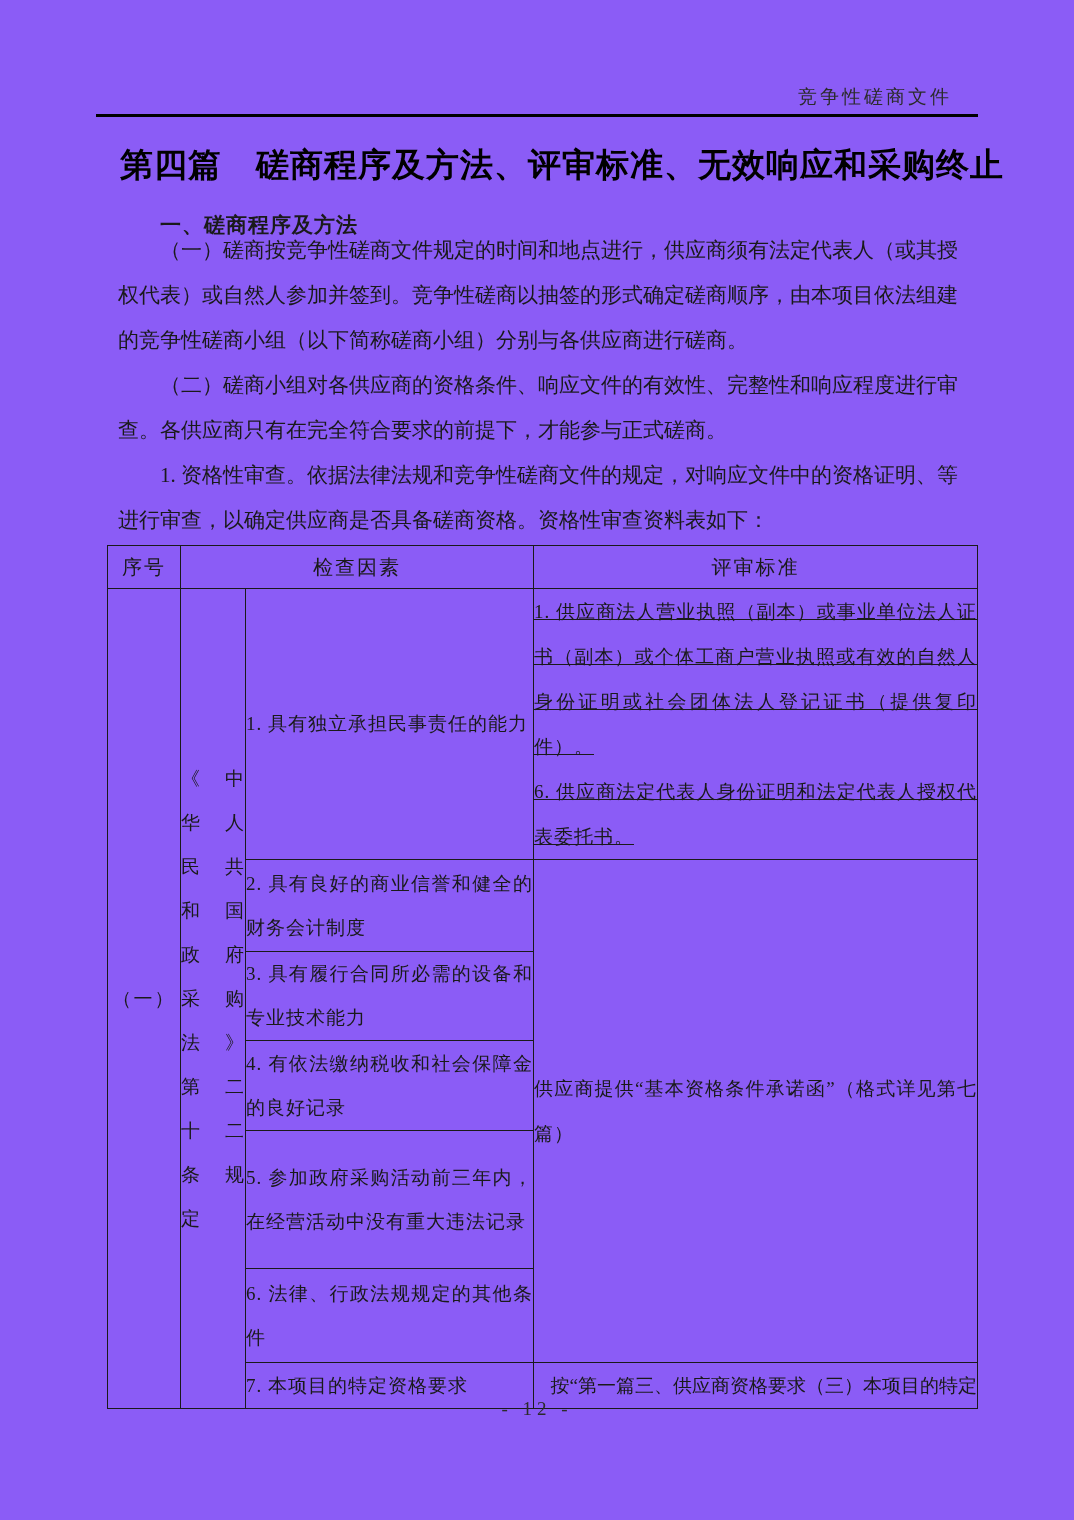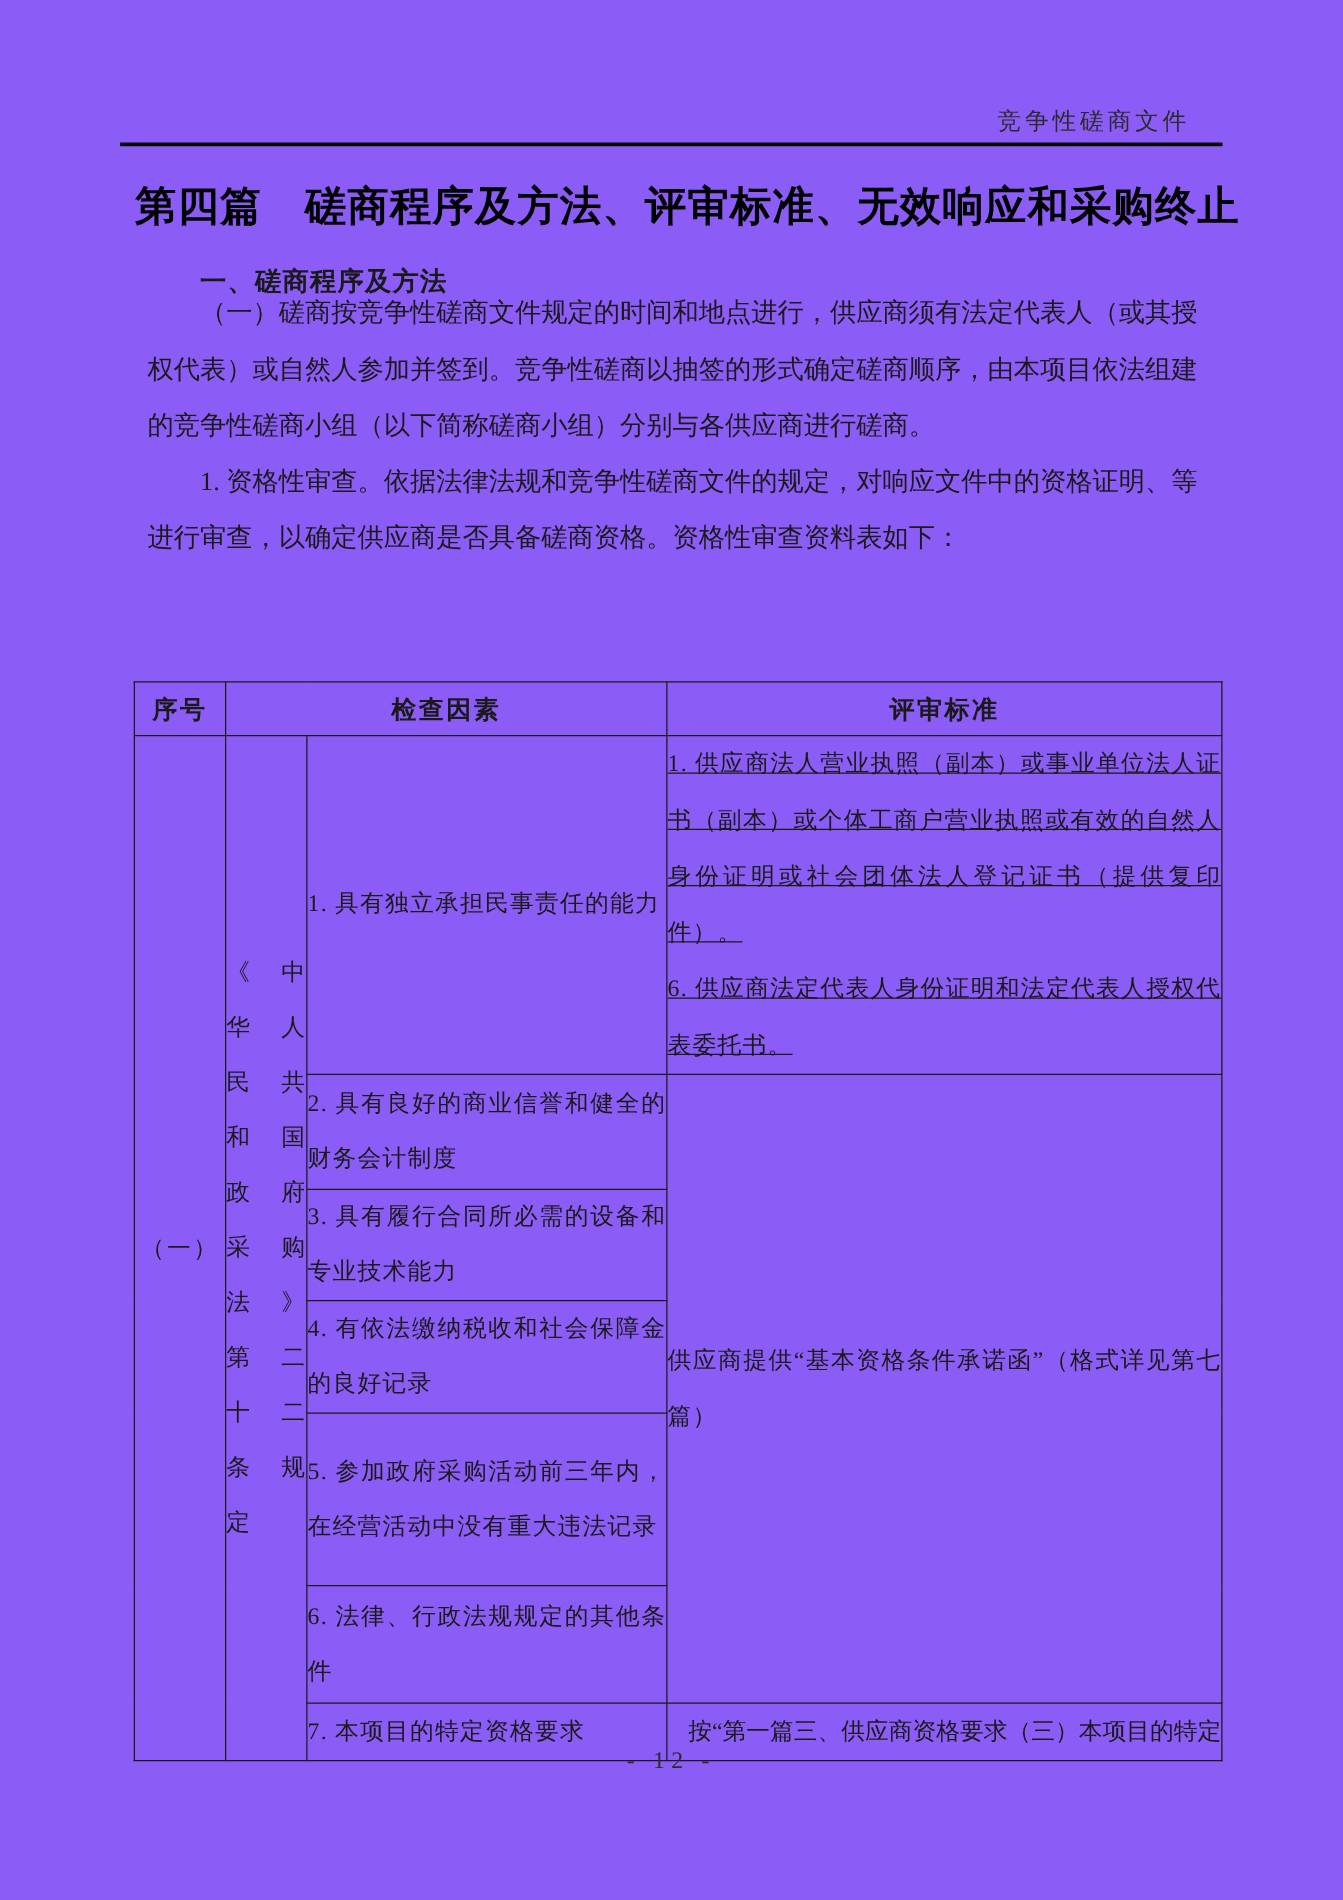--- a/index.html
+++ b/index.html
@@ -14,21 +14,21 @@
   }
   .doc-label{
     position:absolute;top:84px;right:122px;
     font-size:19px;letter-spacing:3px;color:#2b2b2b;
   }
   .header-rule{
     position:absolute;top:114px;left:96px;width:882px;height:3px;
     background:#000;
   }
   .doc-title{
-    position:absolute;top:121px;left:108px;width:880px;
+    position:absolute;top:121px;left:120px;width:880px;
     font-family:"Liberation Sans","DejaVu Sans",sans-serif;
     font-weight:bold;font-size:33px;letter-spacing:1px;
     white-space:nowrap;color:#000;
   }
   .section-heading{
     position:absolute;top:194px;left:160px;
     font-size:21px;font-weight:bold;letter-spacing:1px;
   }
   .body-text{
     position:absolute;top:228px;left:118px;width:840px;
@@ -38,21 +38,21 @@
   table.qual-table{
     position:absolute;top:545px;left:107px;
     width:870px;border-collapse:collapse;table-layout:fixed;
     font-size:19px;letter-spacing:1px;color:#1a1a1a;
   }
   .qual-table th,.qual-table td{
     border:1.5px solid #1a1a1a;
     padding:0;vertical-align:middle;
     overflow:hidden;
   }
-  .qual-table th{font-size:20px;font-weight:bold;text-align:center;letter-spacing:2px;}
+  .qual-table th{font-size:20px;font-weight:normal;text-align:center;letter-spacing:2px;}
   .r-head{height:43px;}
   .r1{height:227px;}
   .r2{height:92px;}
   .r3{height:88px;}
   .r4{height:90px;}
   .r5{height:138px;}
   .r6{height:94px;}
   .r7{height:45px;}
   .c-no{text-align:center;letter-spacing:2px;}
   .c-law{padding:0 8px;}
@@ -80,20 +80,21 @@
 
   <div class="doc-label">竞争性磋商文件</div>
   <div class="header-rule"></div>
 
   <h1 class="doc-title">第四篇　磋商程序及方法、评审标准、无效响应和采购终止</h1>
 
   <h2 class="section-heading">一、磋商程序及方法</h2>
 
   <div class="body-text">
     <p>（一）磋商按竞争性磋商文件规定的时间和地点进行，供应商须有法定代表人（或其授权代表）或自然人参加并签到。竞争性磋商以抽签的形式确定磋商顺序，由本项目依法组建的竞争性磋商小组（以下简称磋商小组）分别与各供应商进行磋商。</p>
+    <p>（二）磋商小组对各供应商的资格条件、响应文件的有效性、完整性和响应程度进行审查。各供应商只有在完全符合要求的前提下，才能参与正式磋商。</p>
     <p>1. 资格性审查。依据法律法规和竞争性磋商文件的规定，对响应文件中的资格证明、等进行审查，以确定供应商是否具备磋商资格。资格性审查资料表如下：</p>
   </div>
 
   <table class="qual-table">
     <colgroup>
       <col style="width:73px">
       <col style="width:65px">
       <col style="width:288px">
       <col style="width:444px">
     </colgroup>

